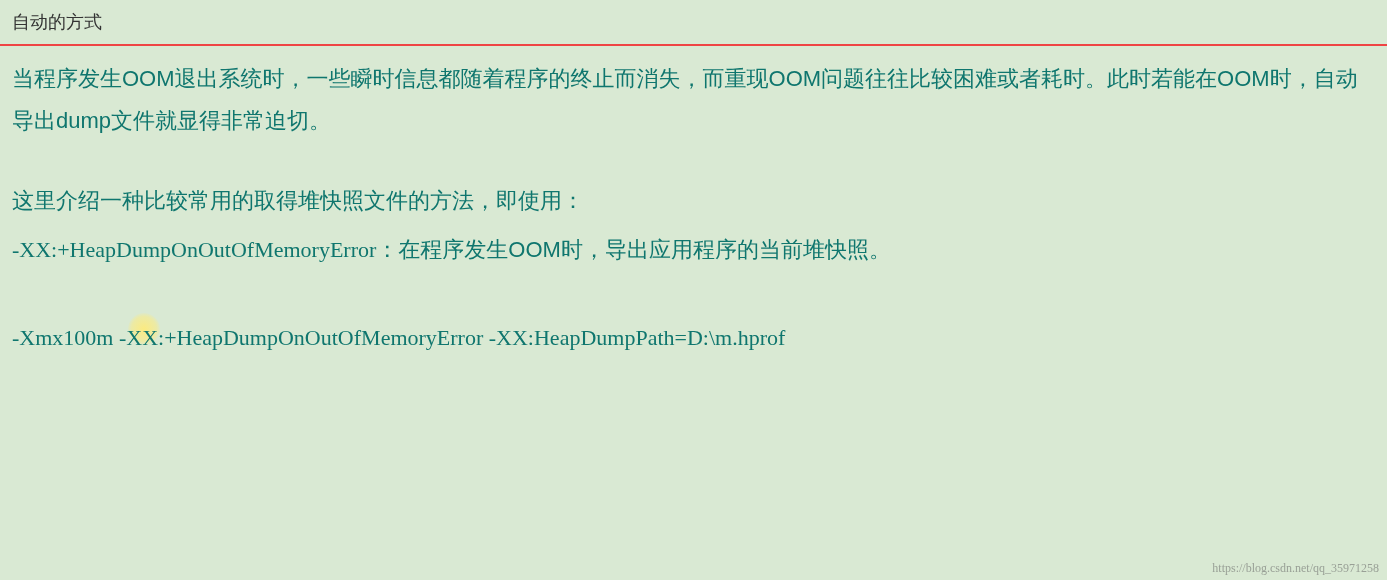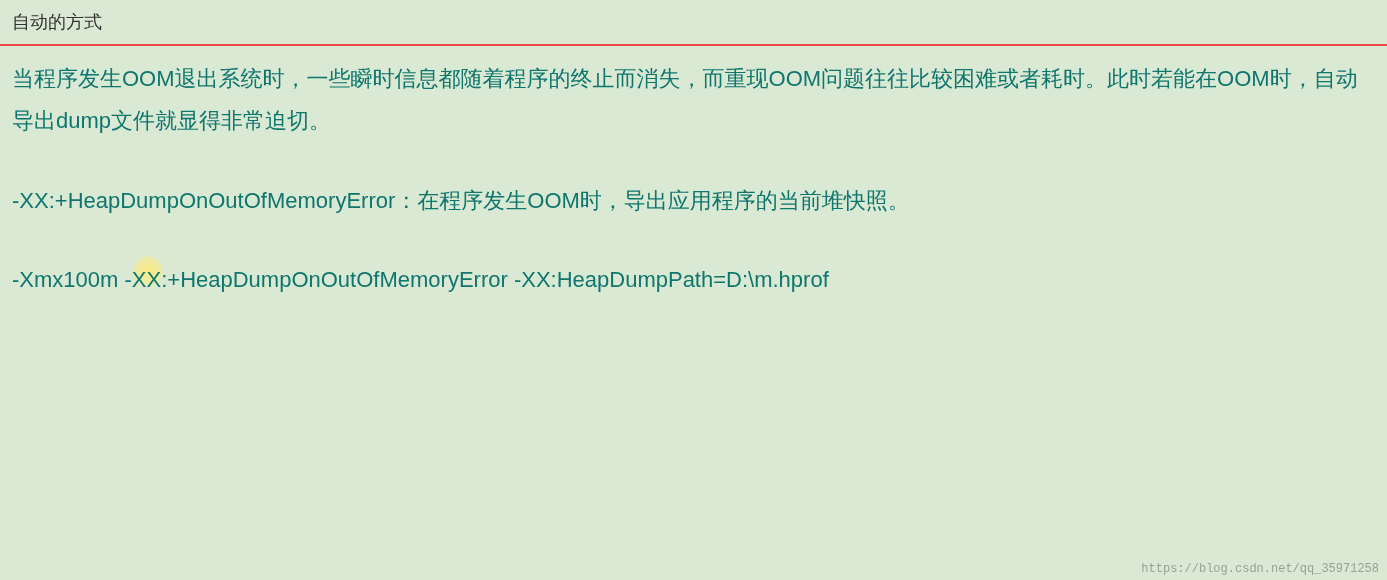--- a/index.html
+++ b/index.html
@@ -26,21 +26,22 @@
   .para {
     font-size: 22px;
     line-height: 1.9;
     color: #0f766e;
     margin-bottom: 8px;
   }
   .spacer {
     height: 30px;
   }
   .mono {
-    font-family: Liberation Sans, sans-serif;
+    font-family: Liberation Serif, serif;
+    margin-top: 8px;
   }
   .highlight-cursor {
     position: relative;
     display: inline-block;
   }
   .highlight-cursor::before {
     content: "";
     position: absolute;
     left: -14px;
     top: -4px;
@@ -49,36 +50,37 @@
     background: radial-gradient(circle, rgba(255,235,120,0.9) 0%, rgba(255,235,120,0.5) 55%, rgba(255,235,120,0) 75%);
     border-radius: 50%;
     z-index: -1;
   }
   .watermark {
     position: absolute;
     bottom: 4px;
     right: 8px;
     font-size: 12px;
     color: rgba(100,100,100,0.55);
-    font-family: Liberation Mono, monospace;
+    font-family: Liberation Serif, serif;
   }
 </style>
 </head>
 <body>
 
 <div class="header">
   <span>自动的方式</span>
 </div>
 
 <div class="content">
 
   <p class="para">当程序发生OOM退出系统时，一些瞬时信息都随着程序的终止而消失，而重现OOM问题往往比较困难或者耗时。此时若能在OOM时，自动导出dump文件就显得非常迫切。</p>
 
   <div class="spacer"></div>
 
+  <p class="para">这里介绍一种比较常用的取得堆快照文件的方法，即使用：</p>
 
   <p class="para">
     <span class="mono">-XX:+HeapDumpOnOutOfMemoryError：</span><span>在程序发生OOM时，导出应用程序的当前堆快照。</span>
   </p>
 
 
   <div class="spacer"></div>
 
 
   <p class="para mono">

